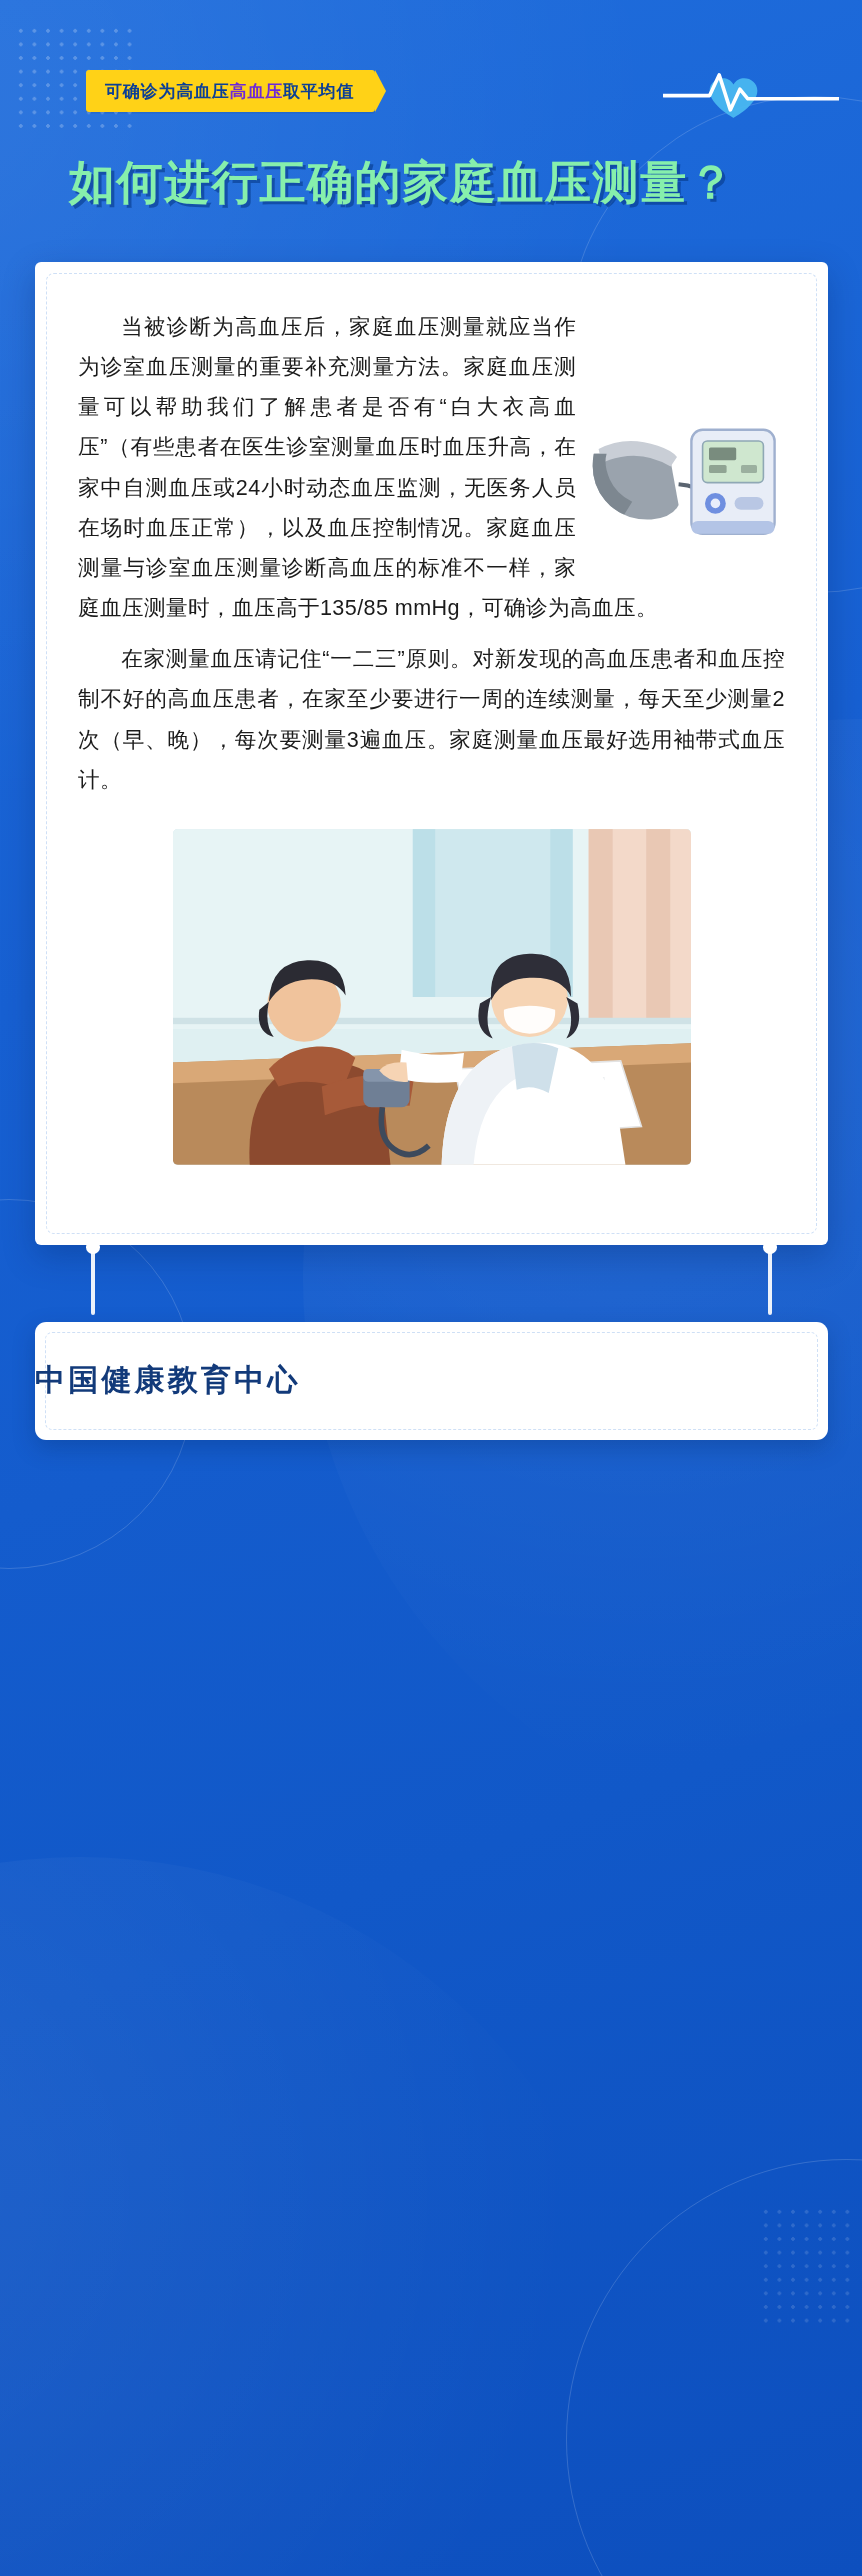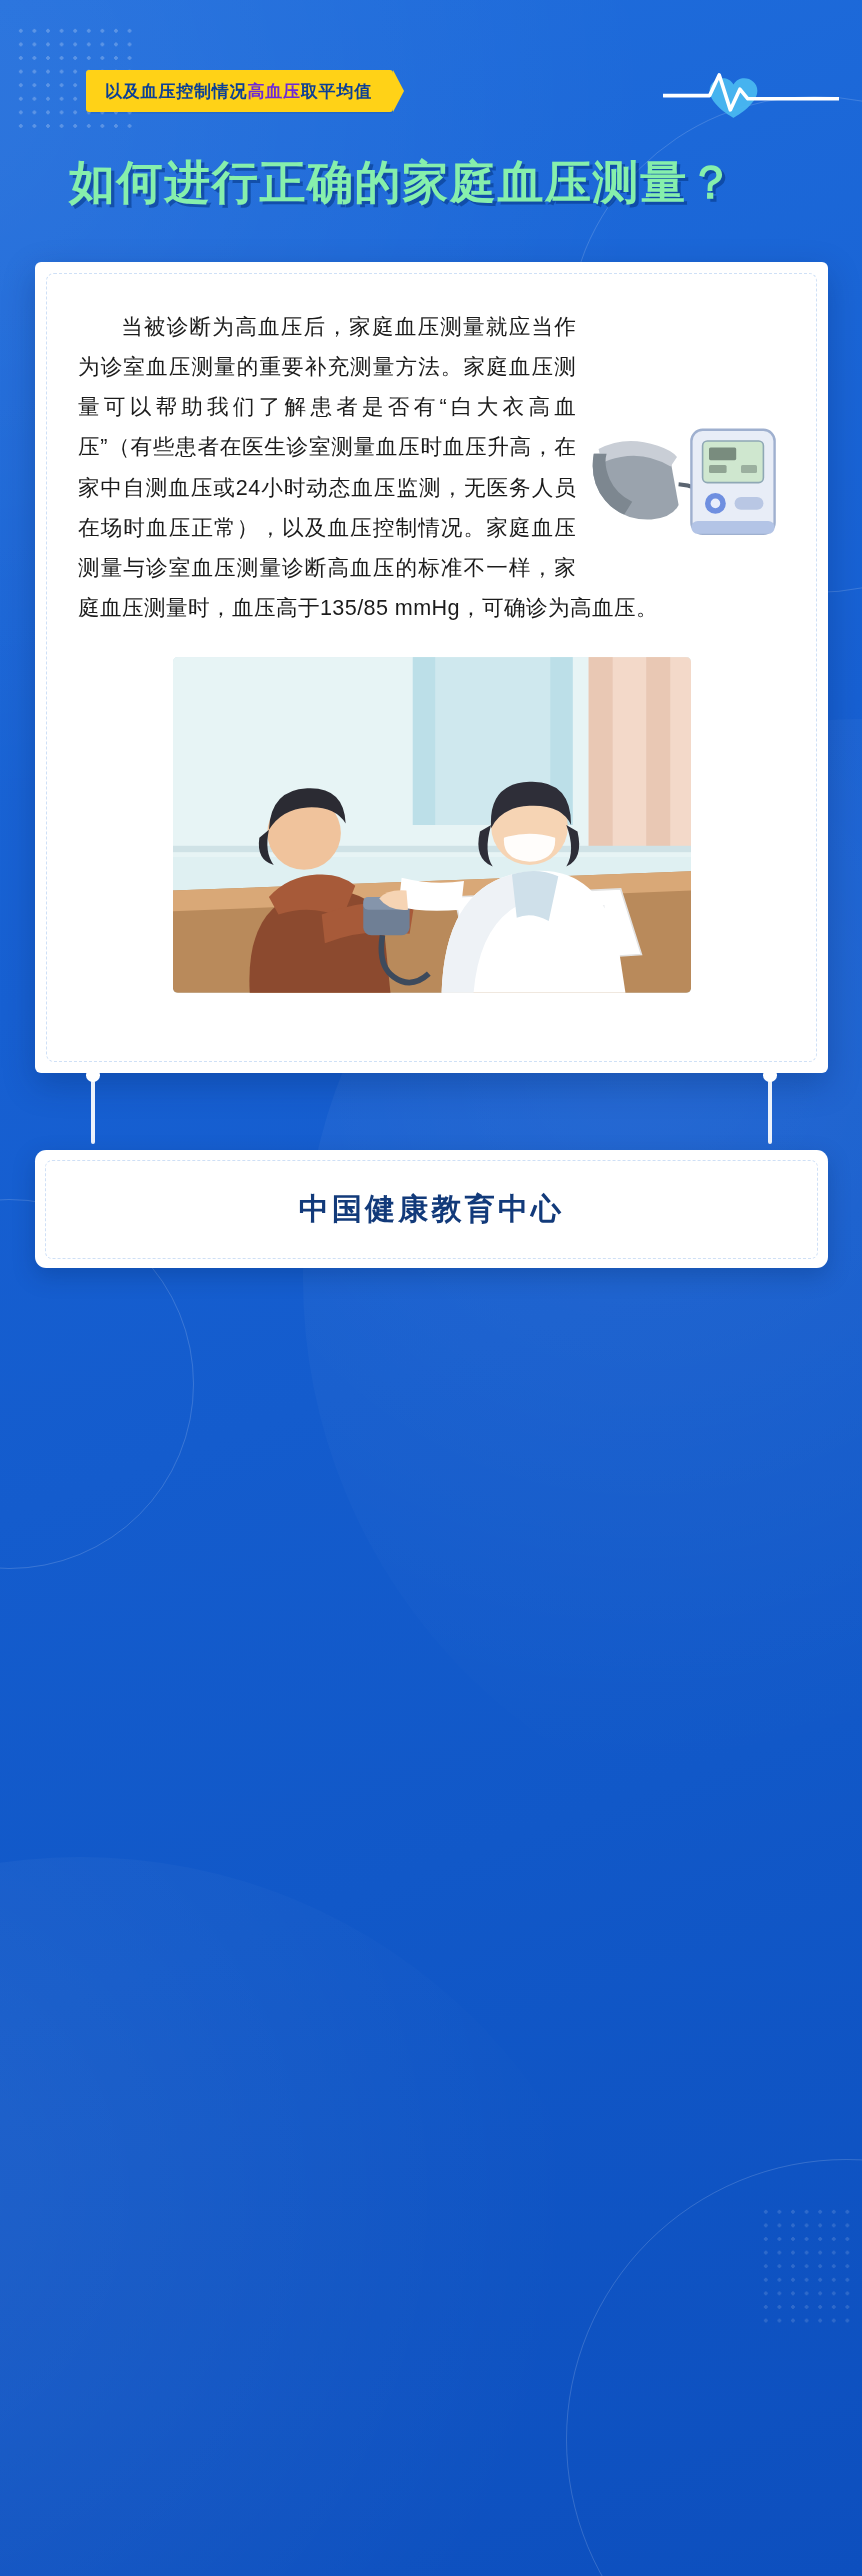--- a/index.html
+++ b/index.html
@@ -203,21 +203,20 @@
   .conn-dot.r { right: 51px; }
 
   .footer {
     margin: 0 35px 48px 35px;
     height: 118px;
     background: #ffffff;
     border-radius: 11.2px;
     position: relative;
     display: flex;
     align-items: center;
-    justify-content: center;
     box-shadow: 0 8px 22.4px rgba(2,34,88,0.25);
   }
   .footer::before {
     content: "";
     position: absolute;
     left: 9.6px; right: 9.6px; top: 9.6px; bottom: 9.6px;
     border: 1.6px dashed #cfe0f6;
     border-radius: 7.2px;
   }
   .footer-text {
@@ -238,21 +237,21 @@
 <div class="arc a1"></div>
 <div class="arc a2"></div>
 <div class="arc a3"></div>
 <div class="dots"></div>
 <div class="dots2"></div>
 
 <div class="header">
 
   <div class="ribbon-row">
     <div class="ribbon">
-      <span class="ribbon-text"><span>以及血压控制情况</span><span class="hl">高血压</span><span>取平均值</span></span>
+      <span class="ribbon-text"><span>可确诊为高血压</span><span class="hl">高血压</span><span>取平均值</span></span>
     </div>
 
     <svg class="pulse" viewBox="0 0 220 88">
       <path d="M58 40 c0,-16 22,-22 30,-8 c8,-14 30,-8 30,8 c0,18 -30,34 -30,34 c0,0 -30,-16 -30,-34 z" fill="#49b7f0" opacity="0.95"></path>
       <path d="M0 46 H58 L70 20 L84 64 L96 38 L106 50 H220" fill="none" stroke="#ffffff" stroke-width="4.5" stroke-linecap="round" stroke-linejoin="round"></path>
     </svg>
   </div>
 
   <div class="title">如何进行正确的家庭血压测量？</div>
 </div>
@@ -272,20 +271,21 @@
       <rect x="150" y="58" width="34" height="16" rx="2" fill="#5c6d63" opacity="0.75"></rect>
       <rect x="150" y="80" width="22" height="10" rx="2" fill="#5c6d63" opacity="0.55"></rect>
       <rect x="190" y="80" width="20" height="10" rx="2" fill="#5c6d63" opacity="0.45"></rect>
       <circle cx="158" cy="128" r="13" fill="#6f8fe0"></circle>
       <circle cx="158" cy="128" r="6" fill="#ffffff" opacity="0.85"></circle>
       <rect x="182" y="120" width="36" height="16" rx="8" fill="#b9c7e4"></rect>
       <rect x="128" y="150" width="104" height="16" rx="8" fill="#b3c4e6"></rect>
     </svg>
 
     <p class="para">当被诊断为高血压后，家庭血压测量就应当作为诊室血压测量的重要补充测量方法。家庭血压测量可以帮助我们了解患者是否有“白大衣高血压”（有些患者在医生诊室测量血压时血压升高，在家中自测血压或24小时动态血压监测，无医务人员在场时血压正常），以及血压控制情况。家庭血压测量与诊室血压测量诊断高血压的标准不一样，家庭血压测量时，血压高于135/85 mmHg，可确诊为高血压。</p>
+    <p class="para">在家测量血压请记住“一二三”原则。对新发现的高血压患者和血压控制不好的高血压患者，在家至少要进行一周的连续测量，每天至少测量2次（早、晚），每次要测量3遍血压。家庭测量血压最好选用袖带式血压计。</p>
 
     <div class="figure-photo">
       <svg viewBox="0 0 648 420" width="518" height="336">
 
         <rect x="0" y="0" width="648" height="420" fill="#dff0f2"></rect>
         <rect x="0" y="0" width="648" height="250" fill="#e7f4f5"></rect>
 
         <rect x="300" y="0" width="200" height="210" fill="#cfe8ee"></rect>
         <rect x="300" y="0" width="28" height="210" fill="#bcdfe8"></rect>
         <rect x="472" y="0" width="28" height="210" fill="#bcdfe8"></rect>

